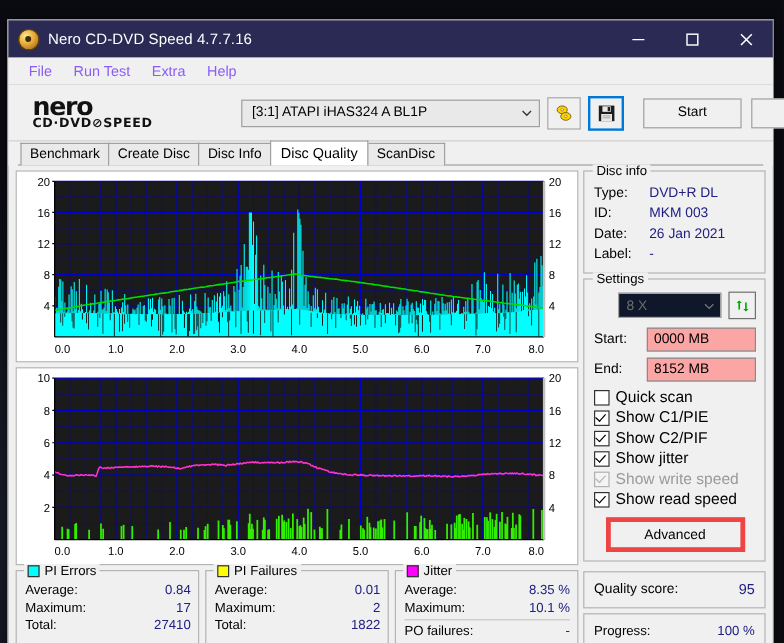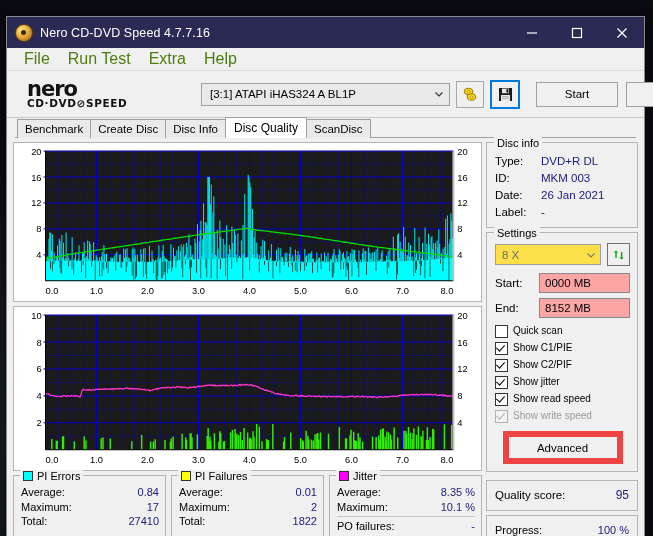--- a/index.html
+++ b/index.html
@@ -37,21 +37,21 @@
   #win-controls{margin-left:auto;display:flex;height:100%;}
   .wc{width:45px;height:31px;display:flex;align-items:center;justify-content:center;
       color:#fff;font-size:13px;}
   .wc svg{display:block;}
   
   #menubar{
     height:22px;background:#f0f0f0;display:flex;align-items:center;
     padding-left:8px;gap:0px;flex:0 0 auto;
     border-bottom:1px solid #dcdcdc;
   }
-  .menu-item{padding:2px 9px;font-size:16px;color:#4d7c0f;white-space:nowrap;}
+  .menu-item{padding:2px 9px;font-size:12px;color:#8b5cf6;white-space:nowrap;}
   
   #toolbar{
     height:46px;flex:0 0 auto;display:flex;align-items:center;
     padding:0 8px;background:#f0f0f0;border-bottom:1px solid #c8c8c8;
   }
   #logo{width:156px;flex:0 0 auto;padding-left:12px;line-height:1;}
   #logo .l1{font-size:21px;font-weight:bold;letter-spacing:-1px;color:#111;
             font-family:"DejaVu Sans",sans-serif;}
   #logo .l2{font-size:10.5px;font-weight:bold;letter-spacing:.6px;color:#111;
             font-family:"DejaVu Sans",sans-serif;margin-top:-2px;}
@@ -115,44 +115,44 @@
     padding:10px 7px 6px 8px;
   }
   .panel > .cap{
     position:absolute;top:-6px;left:7px;background:#f0f0f0;padding:0 3px;font-size:11px;
   }
   .inforow{display:flex;font-size:11.5px;line-height:17px;}
   .inforow .k{width:46px;flex:0 0 auto;}
   .inforow .v{color:#202080;}
   .selwrap{display:flex;align-items:center;gap:6px;margin-bottom:7px;}
   #speed-select{
-    flex:1;height:19px;background:#fde047;border:1px solid #a0a0a0;
-    display:flex;align-items:center;padding:0 3px 0 6px;font-size:11.5px;color:#6d6d6d;
+    flex:1;height:19px;background:#0f172a;border:1px solid #a0a0a0;
+    display:flex;align-items:center;padding:0 3px 0 6px;font-size:11.5px;color:#6d6d6d;margin-left:20px;
   }
   #speed-select .cap2{flex:1;}
   #refresh-btn{width:21px;height:21px;border:1px solid #707070;background:#f0f0f0;
      display:flex;align-items:center;justify-content:center;flex:0 0 auto;}
   .fieldrow{display:flex;align-items:center;margin-bottom:5px;}
   .fieldrow .lbl{width:44px;font-size:11.5px;flex:0 0 auto;}
   .fieldbox{
     flex:1;height:18px;background:#fca5a5;border:1px solid #8a8a8a;
     display:flex;align-items:center;padding-left:5px;font-size:11.5px;
   }
-  .chk{display:flex;align-items:center;gap:5px;font-size:10px;line-height:16px;margin:1px 0;}
+  .chk{display:flex;align-items:center;gap:5px;font-size:13px;line-height:16px;margin:1px 0;}
   .box{width:11px;height:11px;border:1px solid #333;background:#fff;flex:0 0 auto;
        position:relative;}
   .box.checked:after{
     content:"";position:absolute;left:2px;top:0px;width:4px;height:7px;
     border:solid #000;border-width:0 1.6px 1.6px 0;transform:rotate(42deg);
   }
   .chk.disabled{color:#9a9a9a;}
   .chk.disabled .box{border-color:#b0b0b0;background:#f4f4f4;}
   .chk.disabled .box.checked:after{border-color:#b5b5b5;}
   #advanced-btn{
-    width:108px;height:21px;margin:7px auto 1px;border:6px solid #ef4444;background:#f0f0f0;
+    width:108px;height:21px;margin:7px auto 1px;border:4px solid #ef4444;background:#f0f0f0;
     display:flex;align-items:center;justify-content:center;font-size:11.5px;
   }
   #quality-panel{padding:6px 8px;}
   #progress-panel{padding:6px 8px 7px;}
   .prow{display:flex;justify-content:space-between;font-size:11px;line-height:16px;}
   .prow .v{color:#202080;}
   .qrow{display:flex;justify-content:space-between;font-size:11.5px;line-height:17px;align-items:center;}
   .qrow .v{color:#202080;font-size:12px;}
   .spacer{flex:1;}
 </style>
@@ -1230,27 +1230,27 @@
           <span>Show C1/PIE</span>
         </div>
         <div class="chk">
           <span class="box checked"></span>
           <span>Show C2/PIF</span>
         </div>
         <div class="chk">
           <span class="box checked"></span>
           <span>Show jitter</span>
         </div>
+        <div class="chk disabled">
+          <span class="box checked"></span>
+          <span>Show write speed</span>
+        </div>
         <div class="chk">
           <span class="box checked"></span>
           <span>Show read speed</span>
-        </div>
-        <div class="chk disabled">
-          <span class="box checked"></span>
-          <span>Show write speed</span>
         </div>
 
         <div id="advanced-btn">Advanced</div>
       </div>
 
       <div class="spacer"></div>
 
       <div class="panel" id="quality-panel">
         <div class="qrow">
           <span class="k">Quality score:</span>

